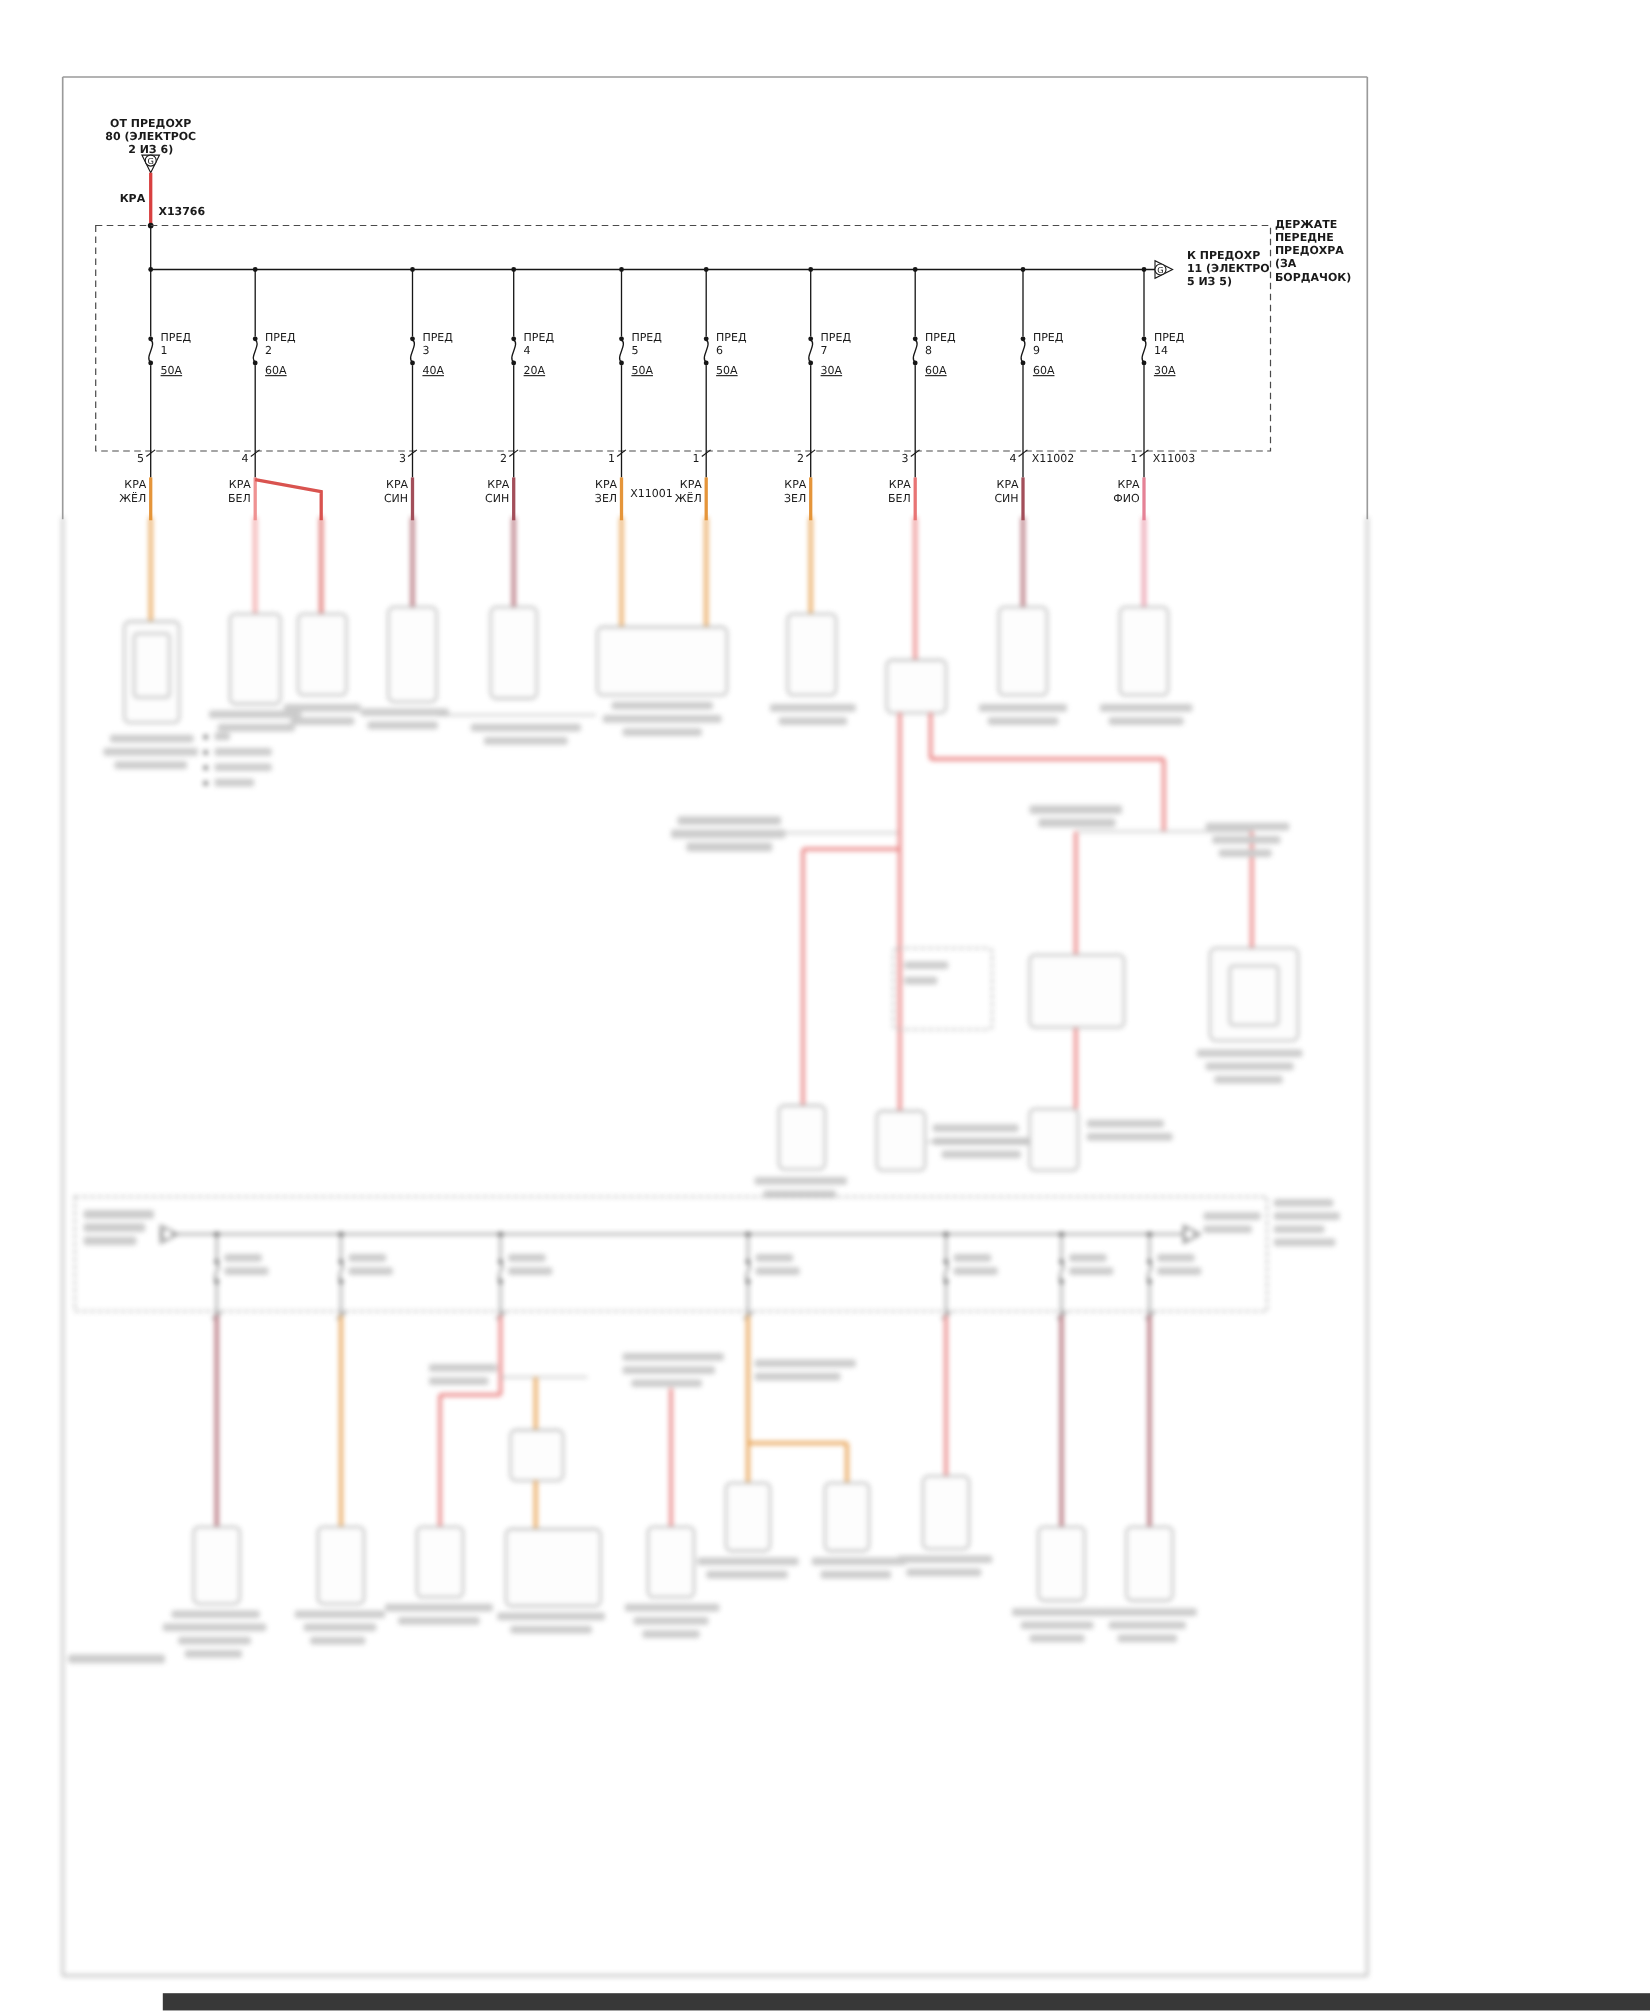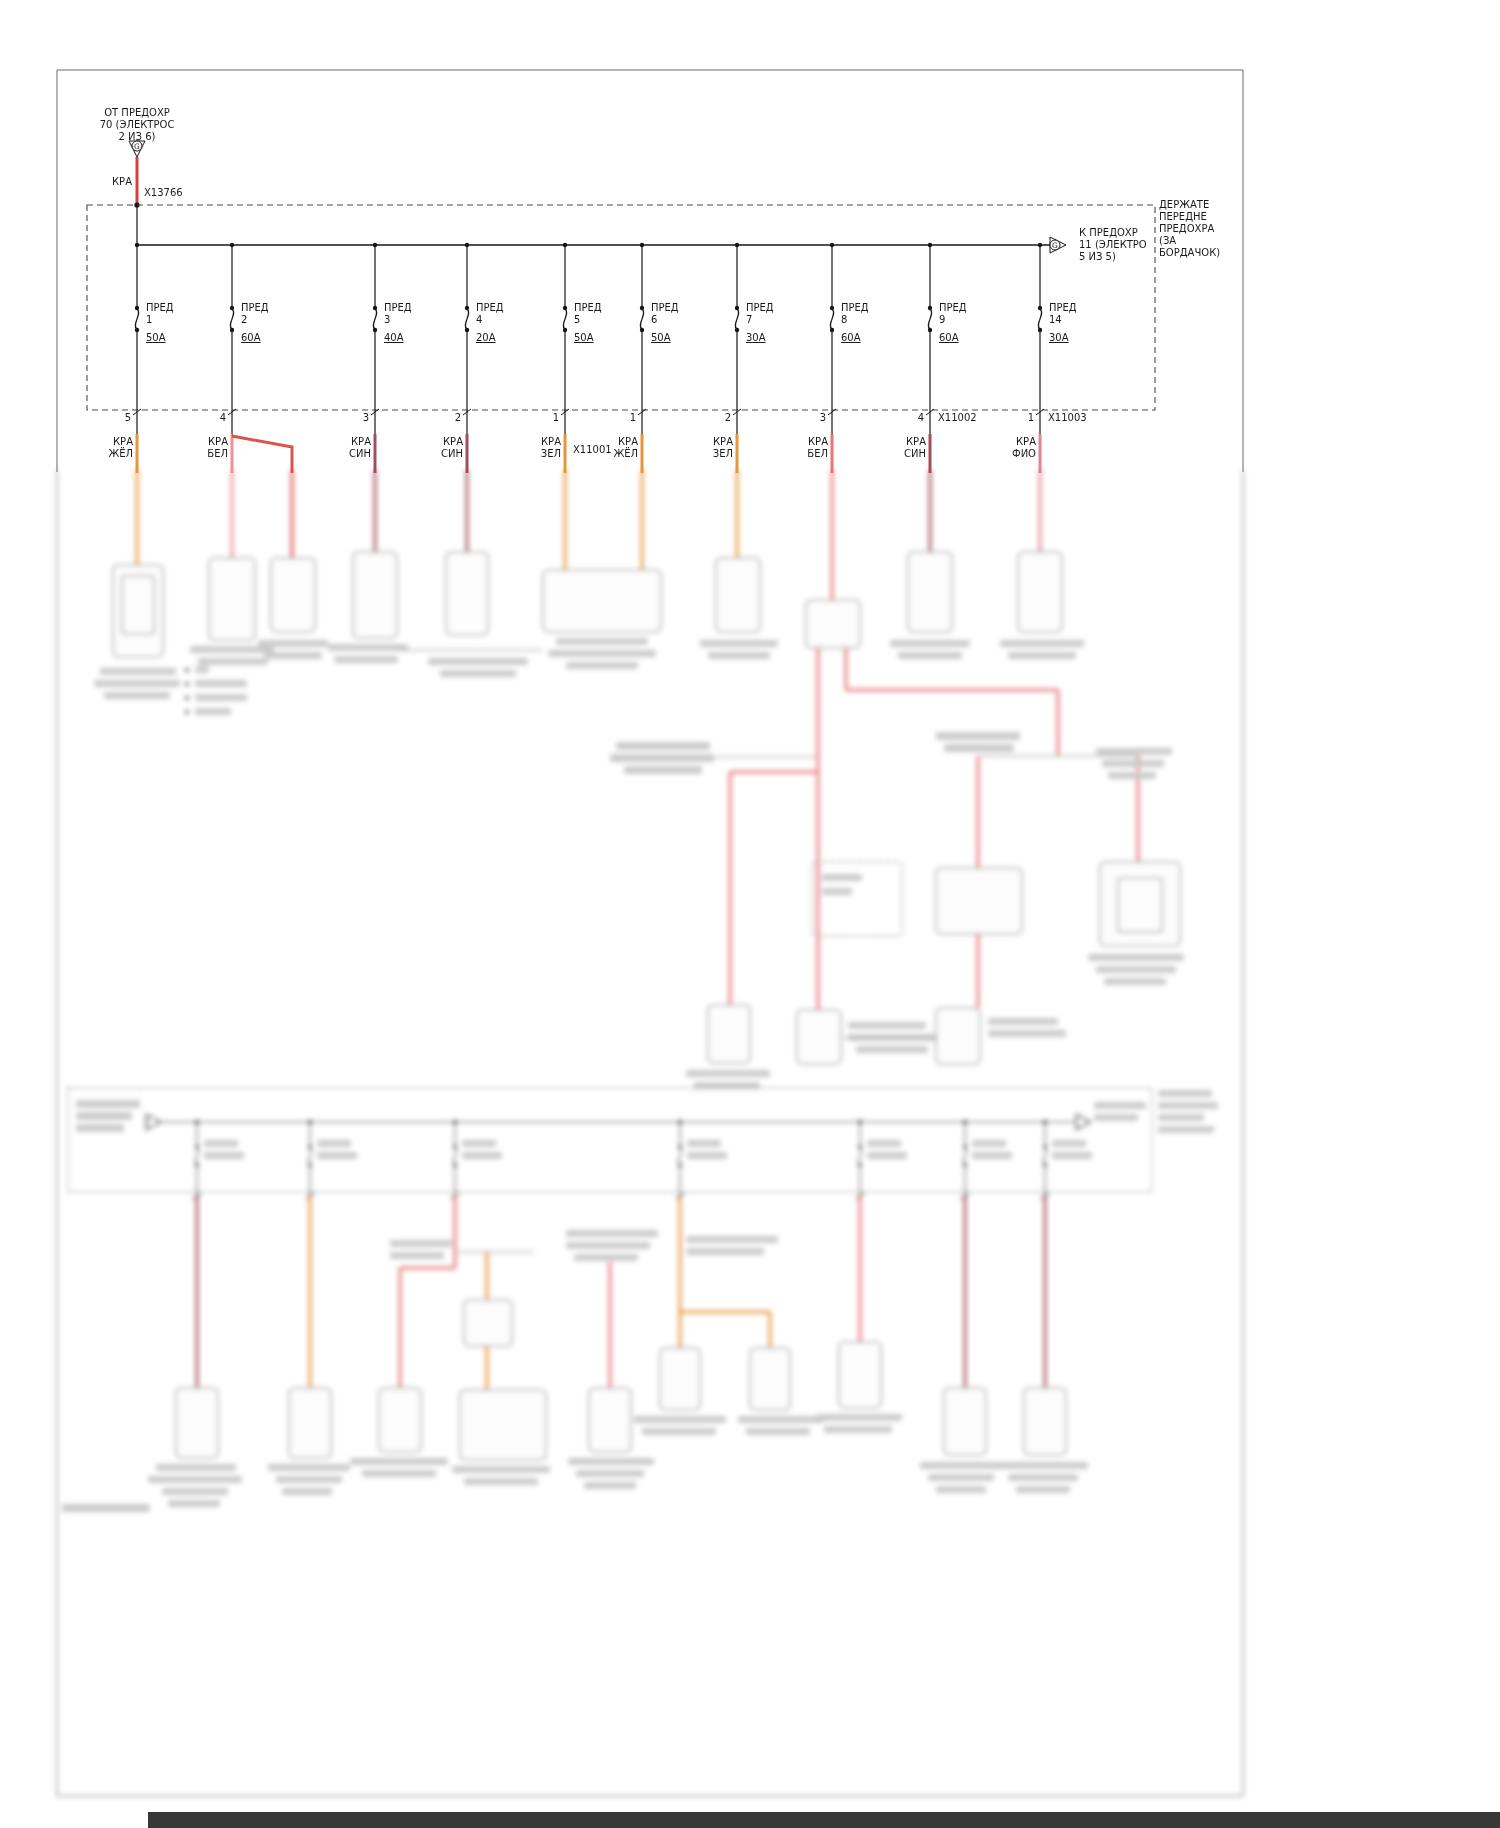--- a/index.html
+++ b/index.html
@@ -2,21 +2,21 @@
 <html><head>
 <meta charset="utf-8">
 <style>
   * { margin:0; padding:0; box-sizing:border-box; }
   html,body { background:#ffffff; }
   body { font-family:"DejaVu Sans", sans-serif; }
   #canvas { position:relative; width:1500px; height:1828px; background:#ffffff; overflow:hidden; }
   svg { position:absolute; left:0; top:0; }
   #svg-blur { filter: blur(2.4px); opacity:.92; }
 
-  .txt { position:absolute; font-size:10px; color:#1a1a1a; line-height:12px; white-space:nowrap; }
+  .txt { position:absolute; font-size:10px; color:#1a1a1a; line-height:12px; white-space:nowrap;font-weight:bold; }
   .center { text-align:center; }
   .rightal { text-align:right; }
 
   .fuse-labels { position:absolute; top:302px; font-size:10px; color:#1a1a1a; line-height:12px; }
   .fl-amps { margin-top:6px;text-decoration:underline; }
   .pin  { position:absolute; top:412px; width:30px; text-align:right; font-size:10px; color:#1a1a1a; }
   .conn { position:absolute; top:412px; font-size:10px; color:#1a1a1a; }
   .wirelabel { position:absolute; top:436px; width:46px; text-align:right; font-size:10px; line-height:12px; color:#1a1a1a; }
 
   #svg-top text { font:7.5px "DejaVu Sans", sans-serif; fill:#111; text-anchor:middle; }
@@ -450,21 +450,21 @@
       <rect class="bar" x="1000" y="1462" width="88" height="7" rx="2"></rect>
         <rect class="bar" x="1008" y="1474" width="70" height="7" rx="2"></rect>
         <rect class="bar" x="1016" y="1486" width="54" height="7" rx="2"></rect>
 
       <rect class="bar" x="62" y="1504" width="88" height="8" rx="2"></rect>
     </g>
   </svg>
 
   <div class="txt center" style="left:77px; top:107px; width:120px;">
     <div>ОТ ПРЕДОХР</div>
-    <div>70 (ЭЛЕКТРОС</div>
+    <div>80 (ЭЛЕКТРОС</div>
     <div>2 ИЗ 6)</div>
   </div>
   <div class="txt rightal" style="left:98px; top:176px; width:34px;">КРА</div>
   <div class="txt" style="left:144px; top:187px;">X13766</div>
 
   <div class="txt" style="left:1079px; top:227px;">
     <div>К ПРЕДОХР</div>
     <div>11 (ЭЛЕКТРО</div>
     <div>5 ИЗ 5)</div>
   </div>

